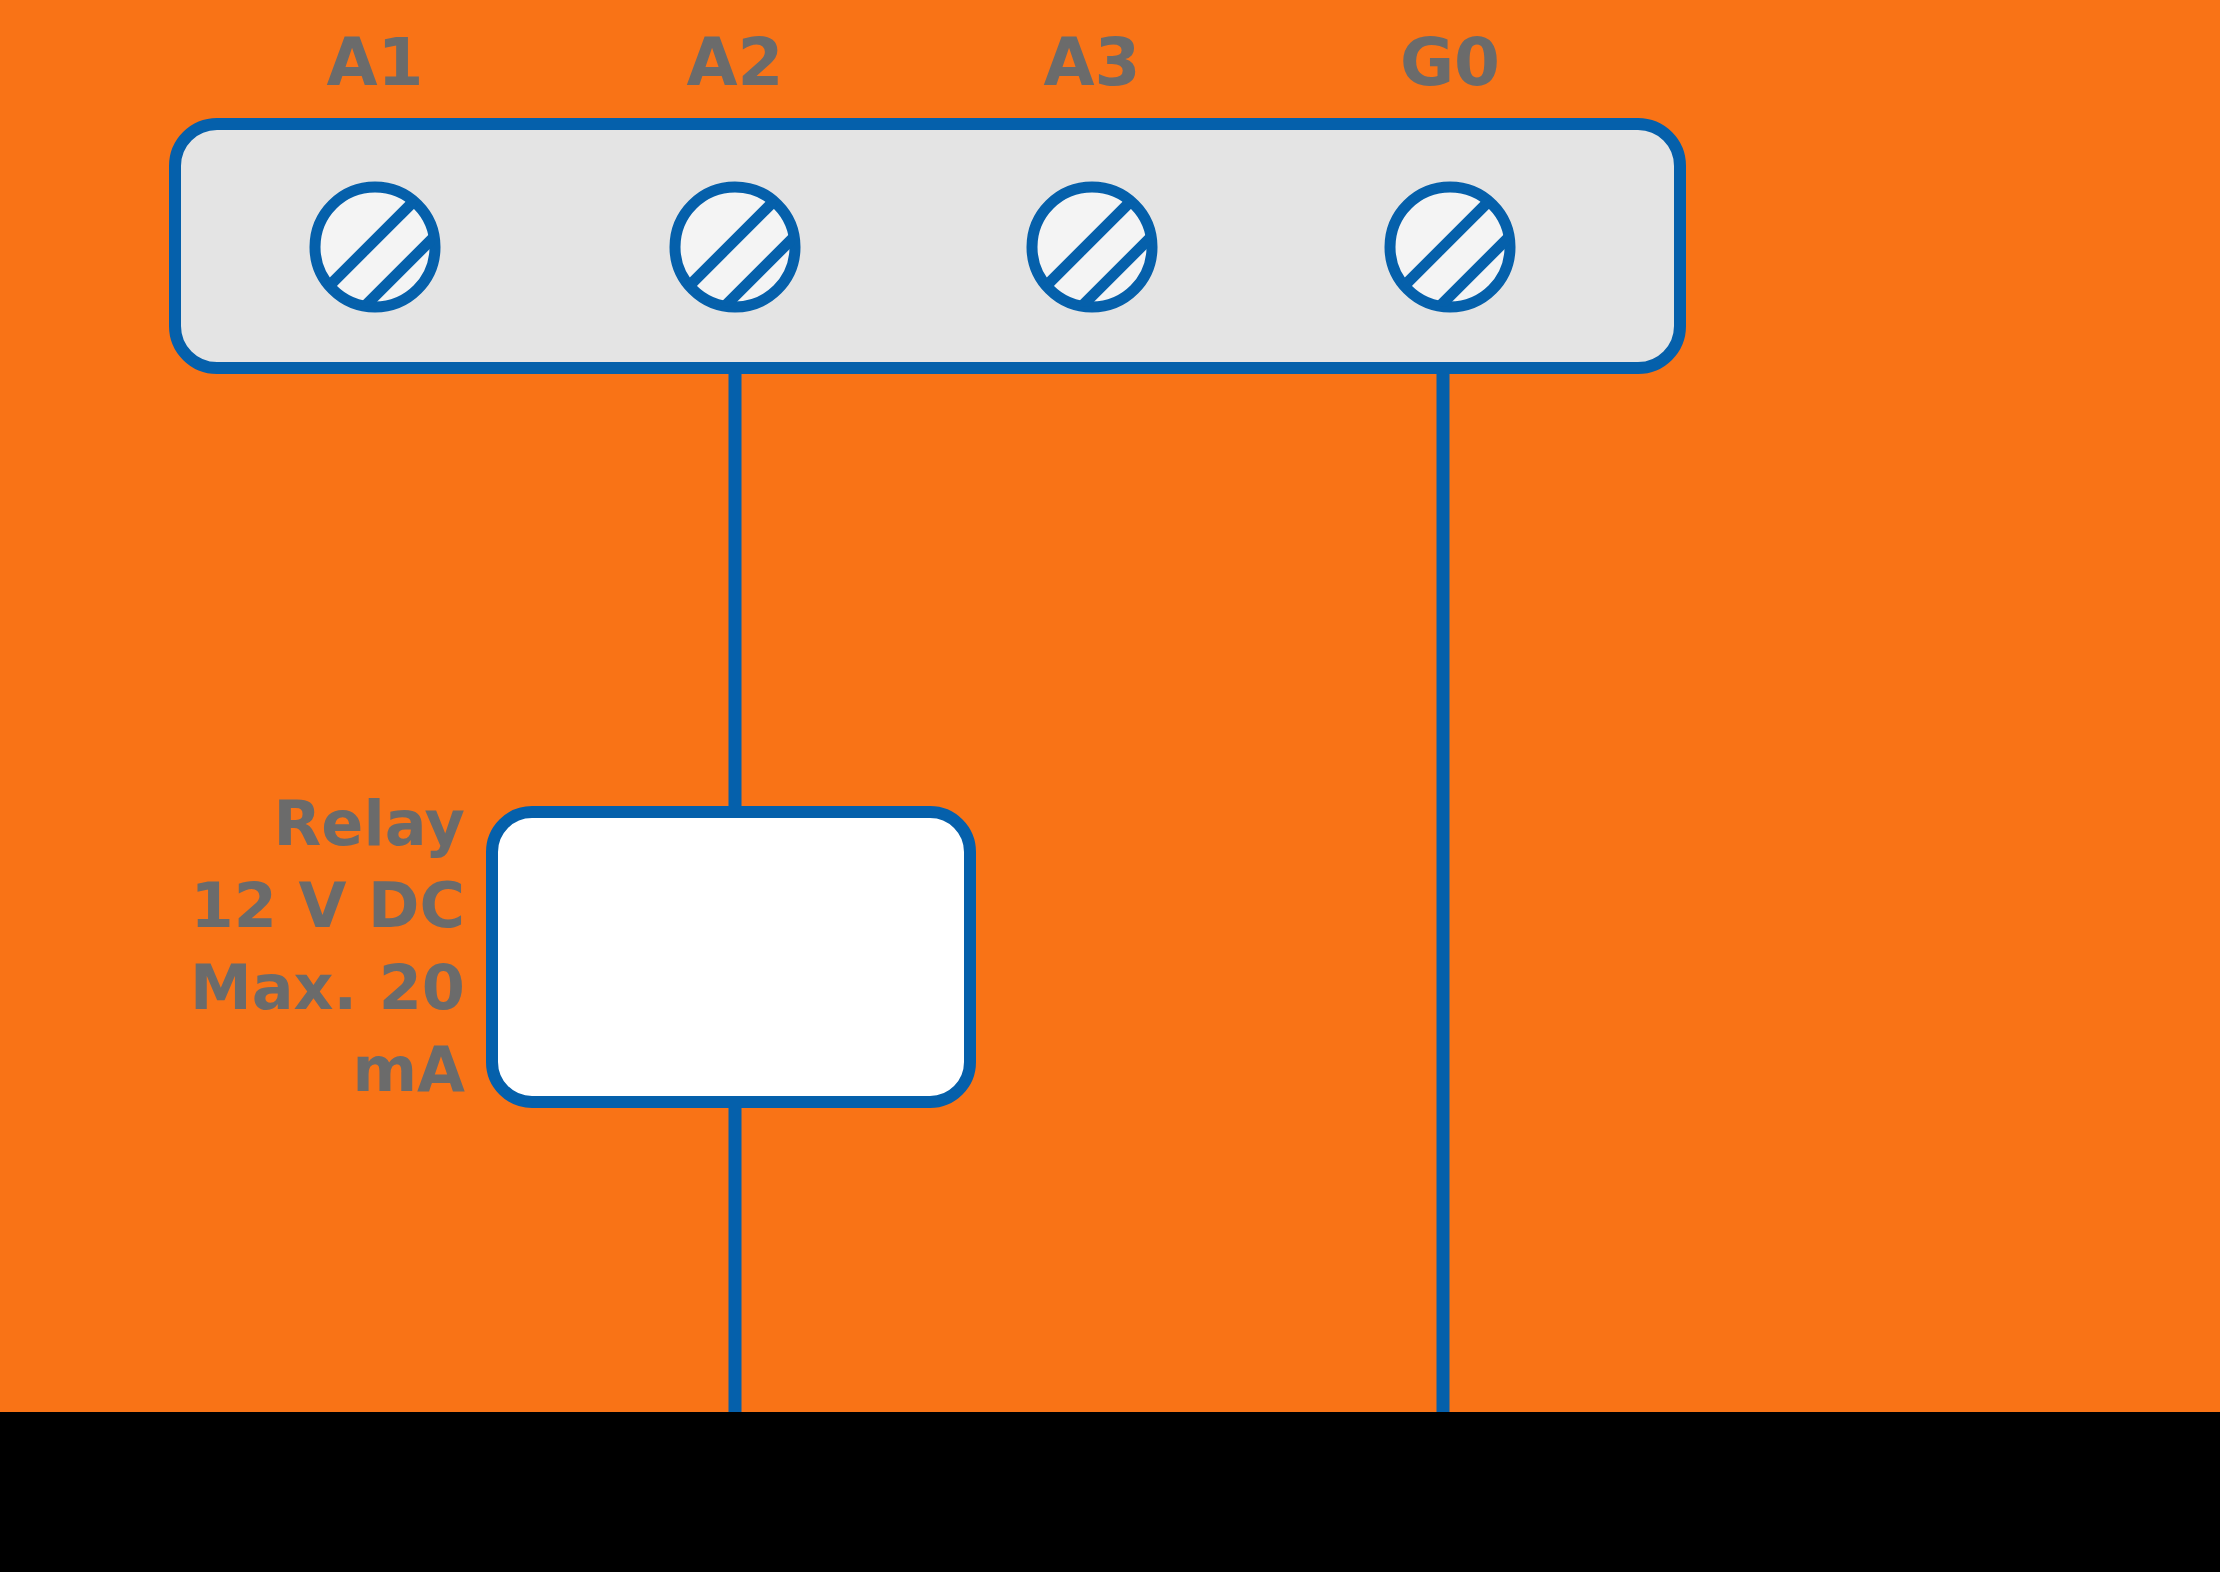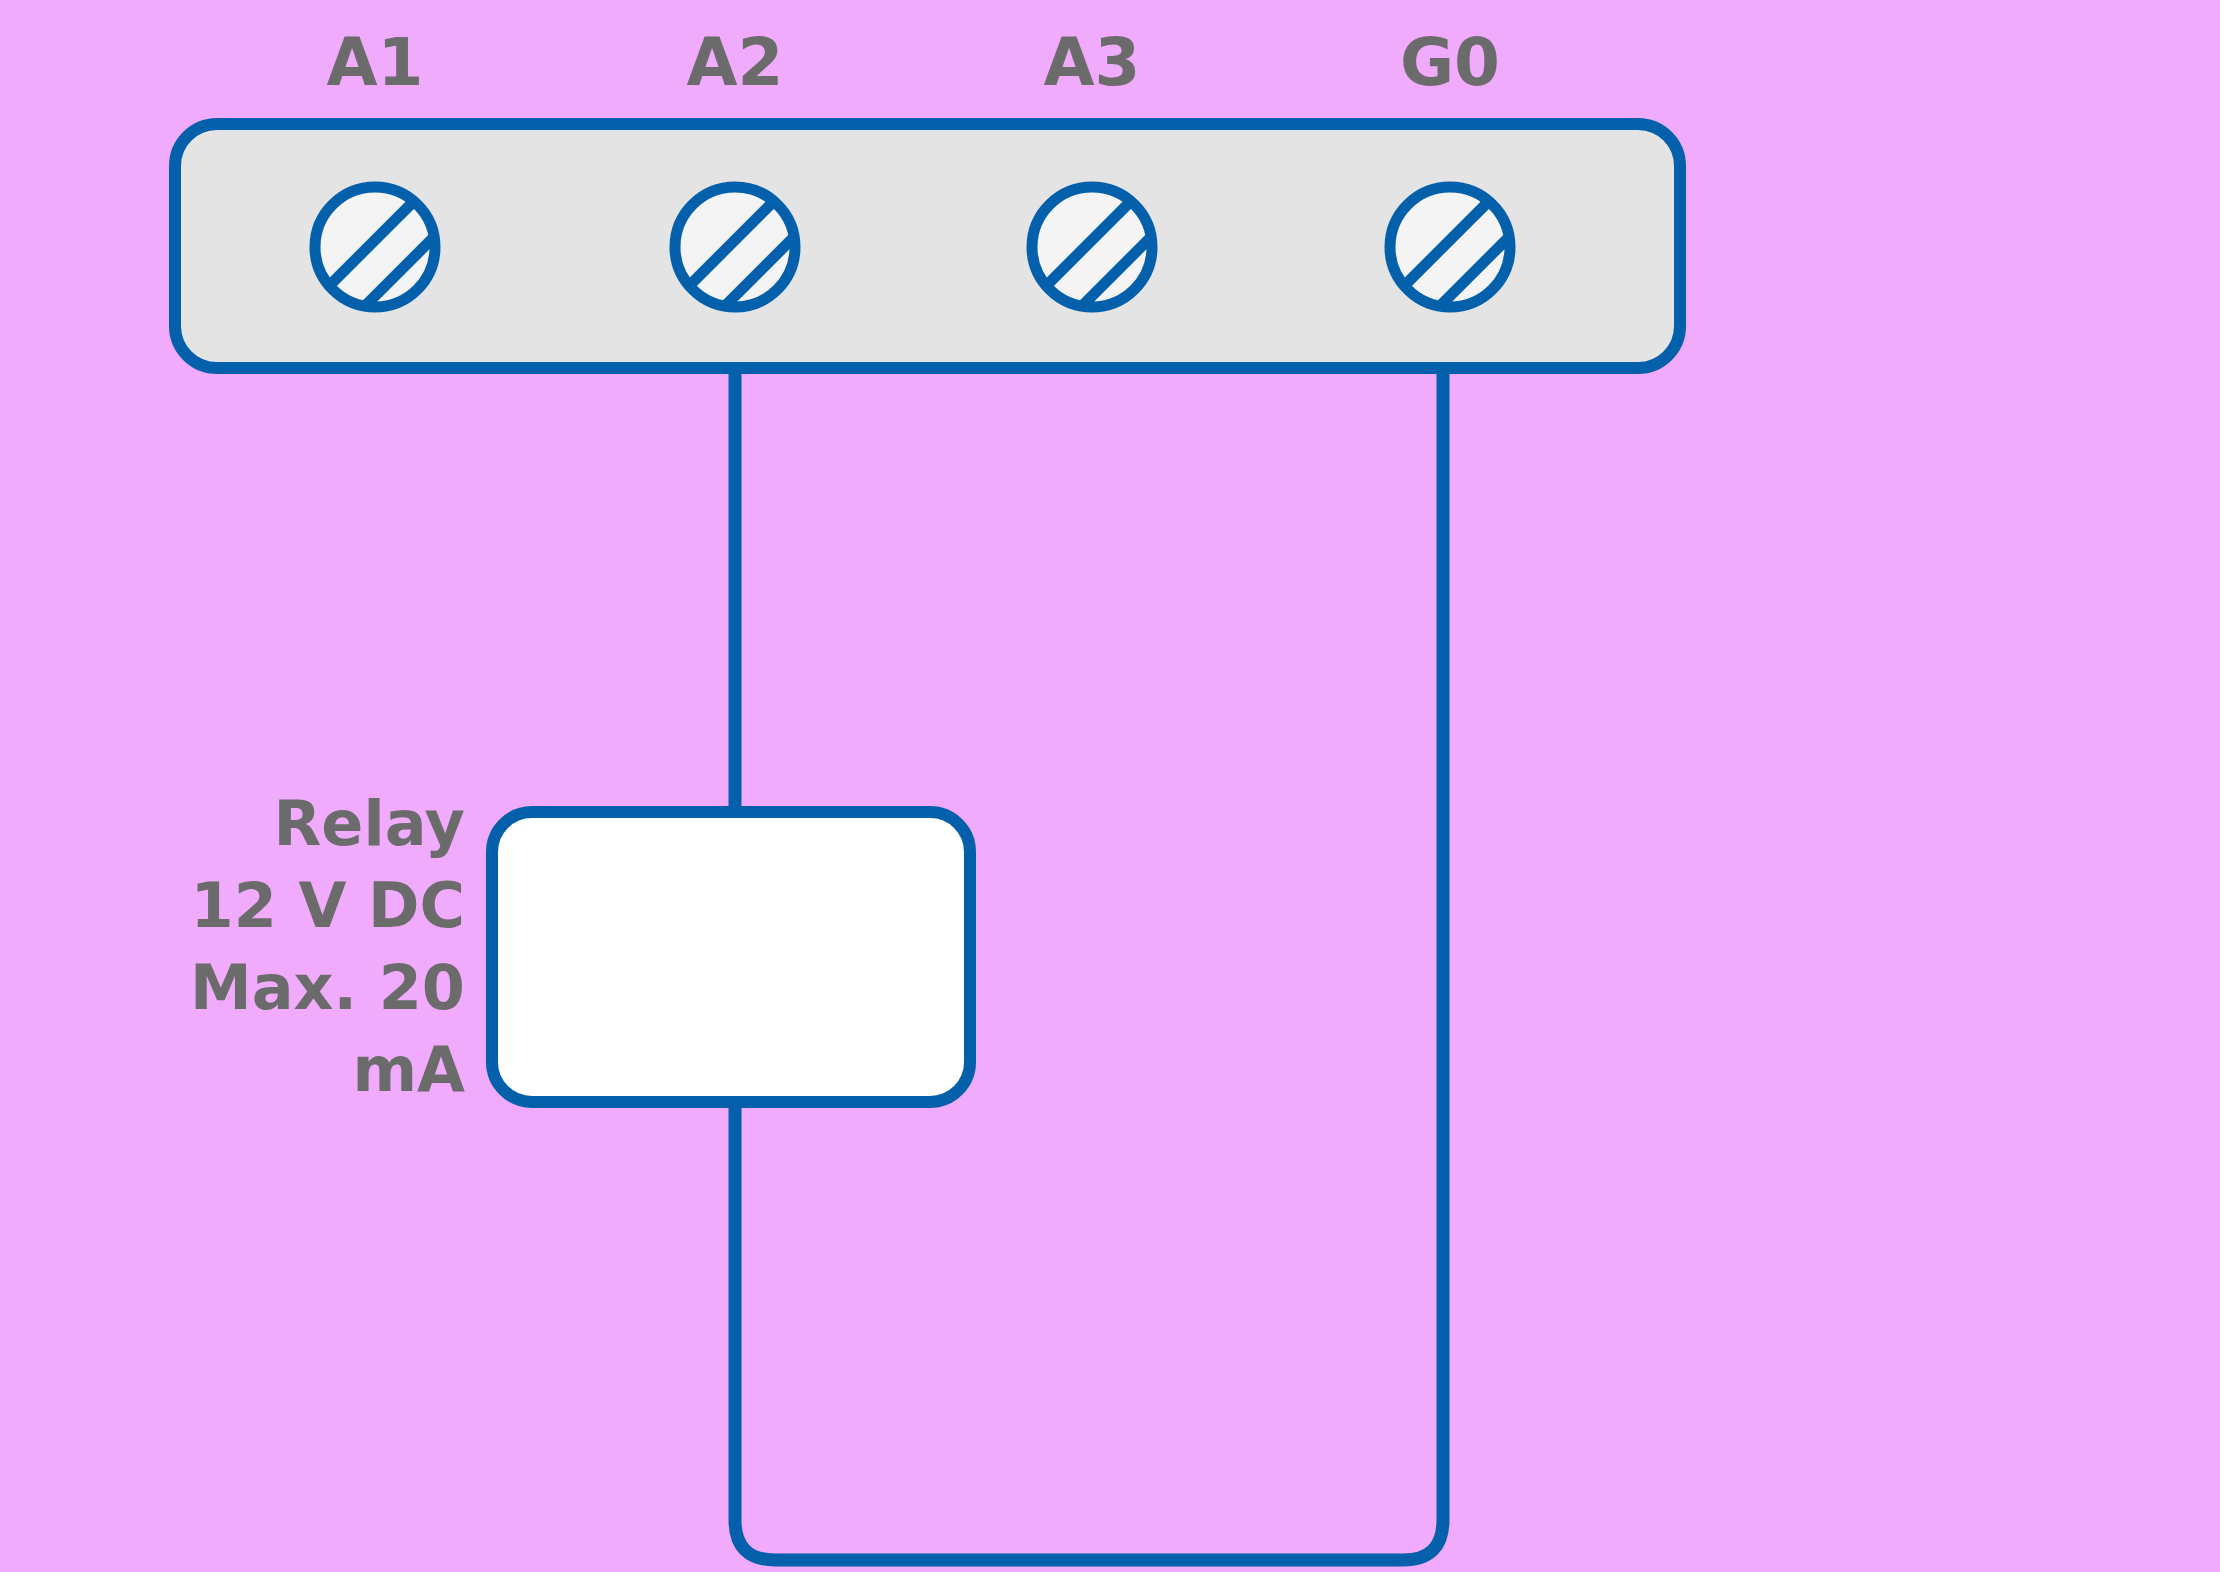--- a/index.html
+++ b/index.html
@@ -3,22 +3,22 @@
 <meta charset="utf-8">
 <style>
   html, body {
     margin: 0;
     padding: 0;
     background: #000000;
   }
   #stage {
     position: relative;
     width: 2220px;
-    height: 1572px;
-    background: #f0abfc;
+    height: 1412px;
+    background: #f97316;
     overflow: hidden;
     font-family: "DejaVu Sans", "Liberation Sans", sans-serif;
   }
   #diagram-svg {
     position: absolute;
     left: 0;
     top: 0;
     width: 2220px;
     height: 1572px;
     display: block;

